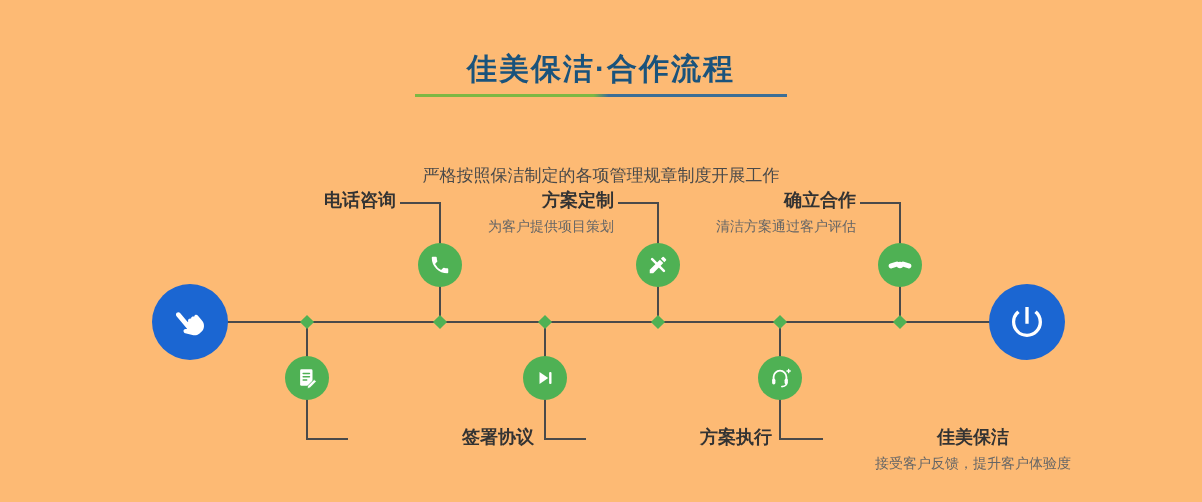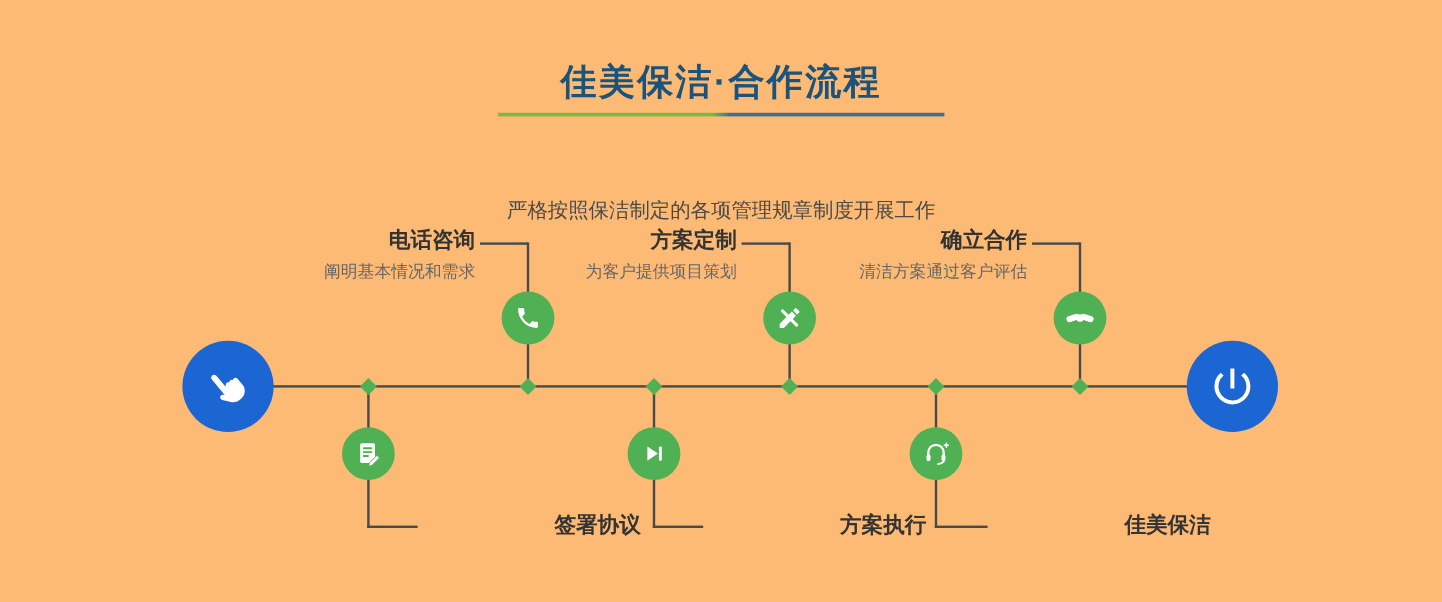--- a/index.html
+++ b/index.html
@@ -222,34 +222,34 @@
         <rect x="3.4" y="12.6" width="3.6" height="6.4" rx="1.8" fill="#ffffff"></rect>
         <rect x="17" y="12.6" width="3.6" height="6.4" rx="1.8" fill="#ffffff"></rect>
         <path d="M19 19a6.5 6.5 0 0 1-5 2.4" fill="none" stroke="#ffffff" stroke-width="1.8" stroke-linecap="round"></path>
         <path d="M19.6 4.4h3.6M21.4 2.6v3.6" fill="none" stroke="#ffffff" stroke-width="1.5" stroke-linecap="round"></path>
       </svg>
     </span>
   </div>
 
   <div class="label-top" style="left:146px">
     <div class="step-title">电话咨询</div>
-    <div class="step-desc">阐明基本情况和需求</div>
   </div>
   <div class="label-top" style="left:606px">
     <div class="step-title">确立合作</div>
     <div class="step-desc">清洁方案通过客户评估</div>
   </div>
   <div class="label-top" style="left:364px">
     <div class="step-title">方案定制</div>
     <div class="step-desc">为客户提供项目策划</div>
   </div>
 
   <div class="label-bottom" style="left:353px">
     <div class="step-title">签署协议</div>
   </div>
   <div class="label-bottom" style="left:591px">
     <div class="step-title">方案执行</div>
   </div>
   <div class="label-bottom" style="left:828px">
     <div class="step-title">佳美保洁</div>
+    <div class="step-desc">接受客户反馈，提升客户体验度</div>
   </div>
 
 </div>
 
 </body></html>

